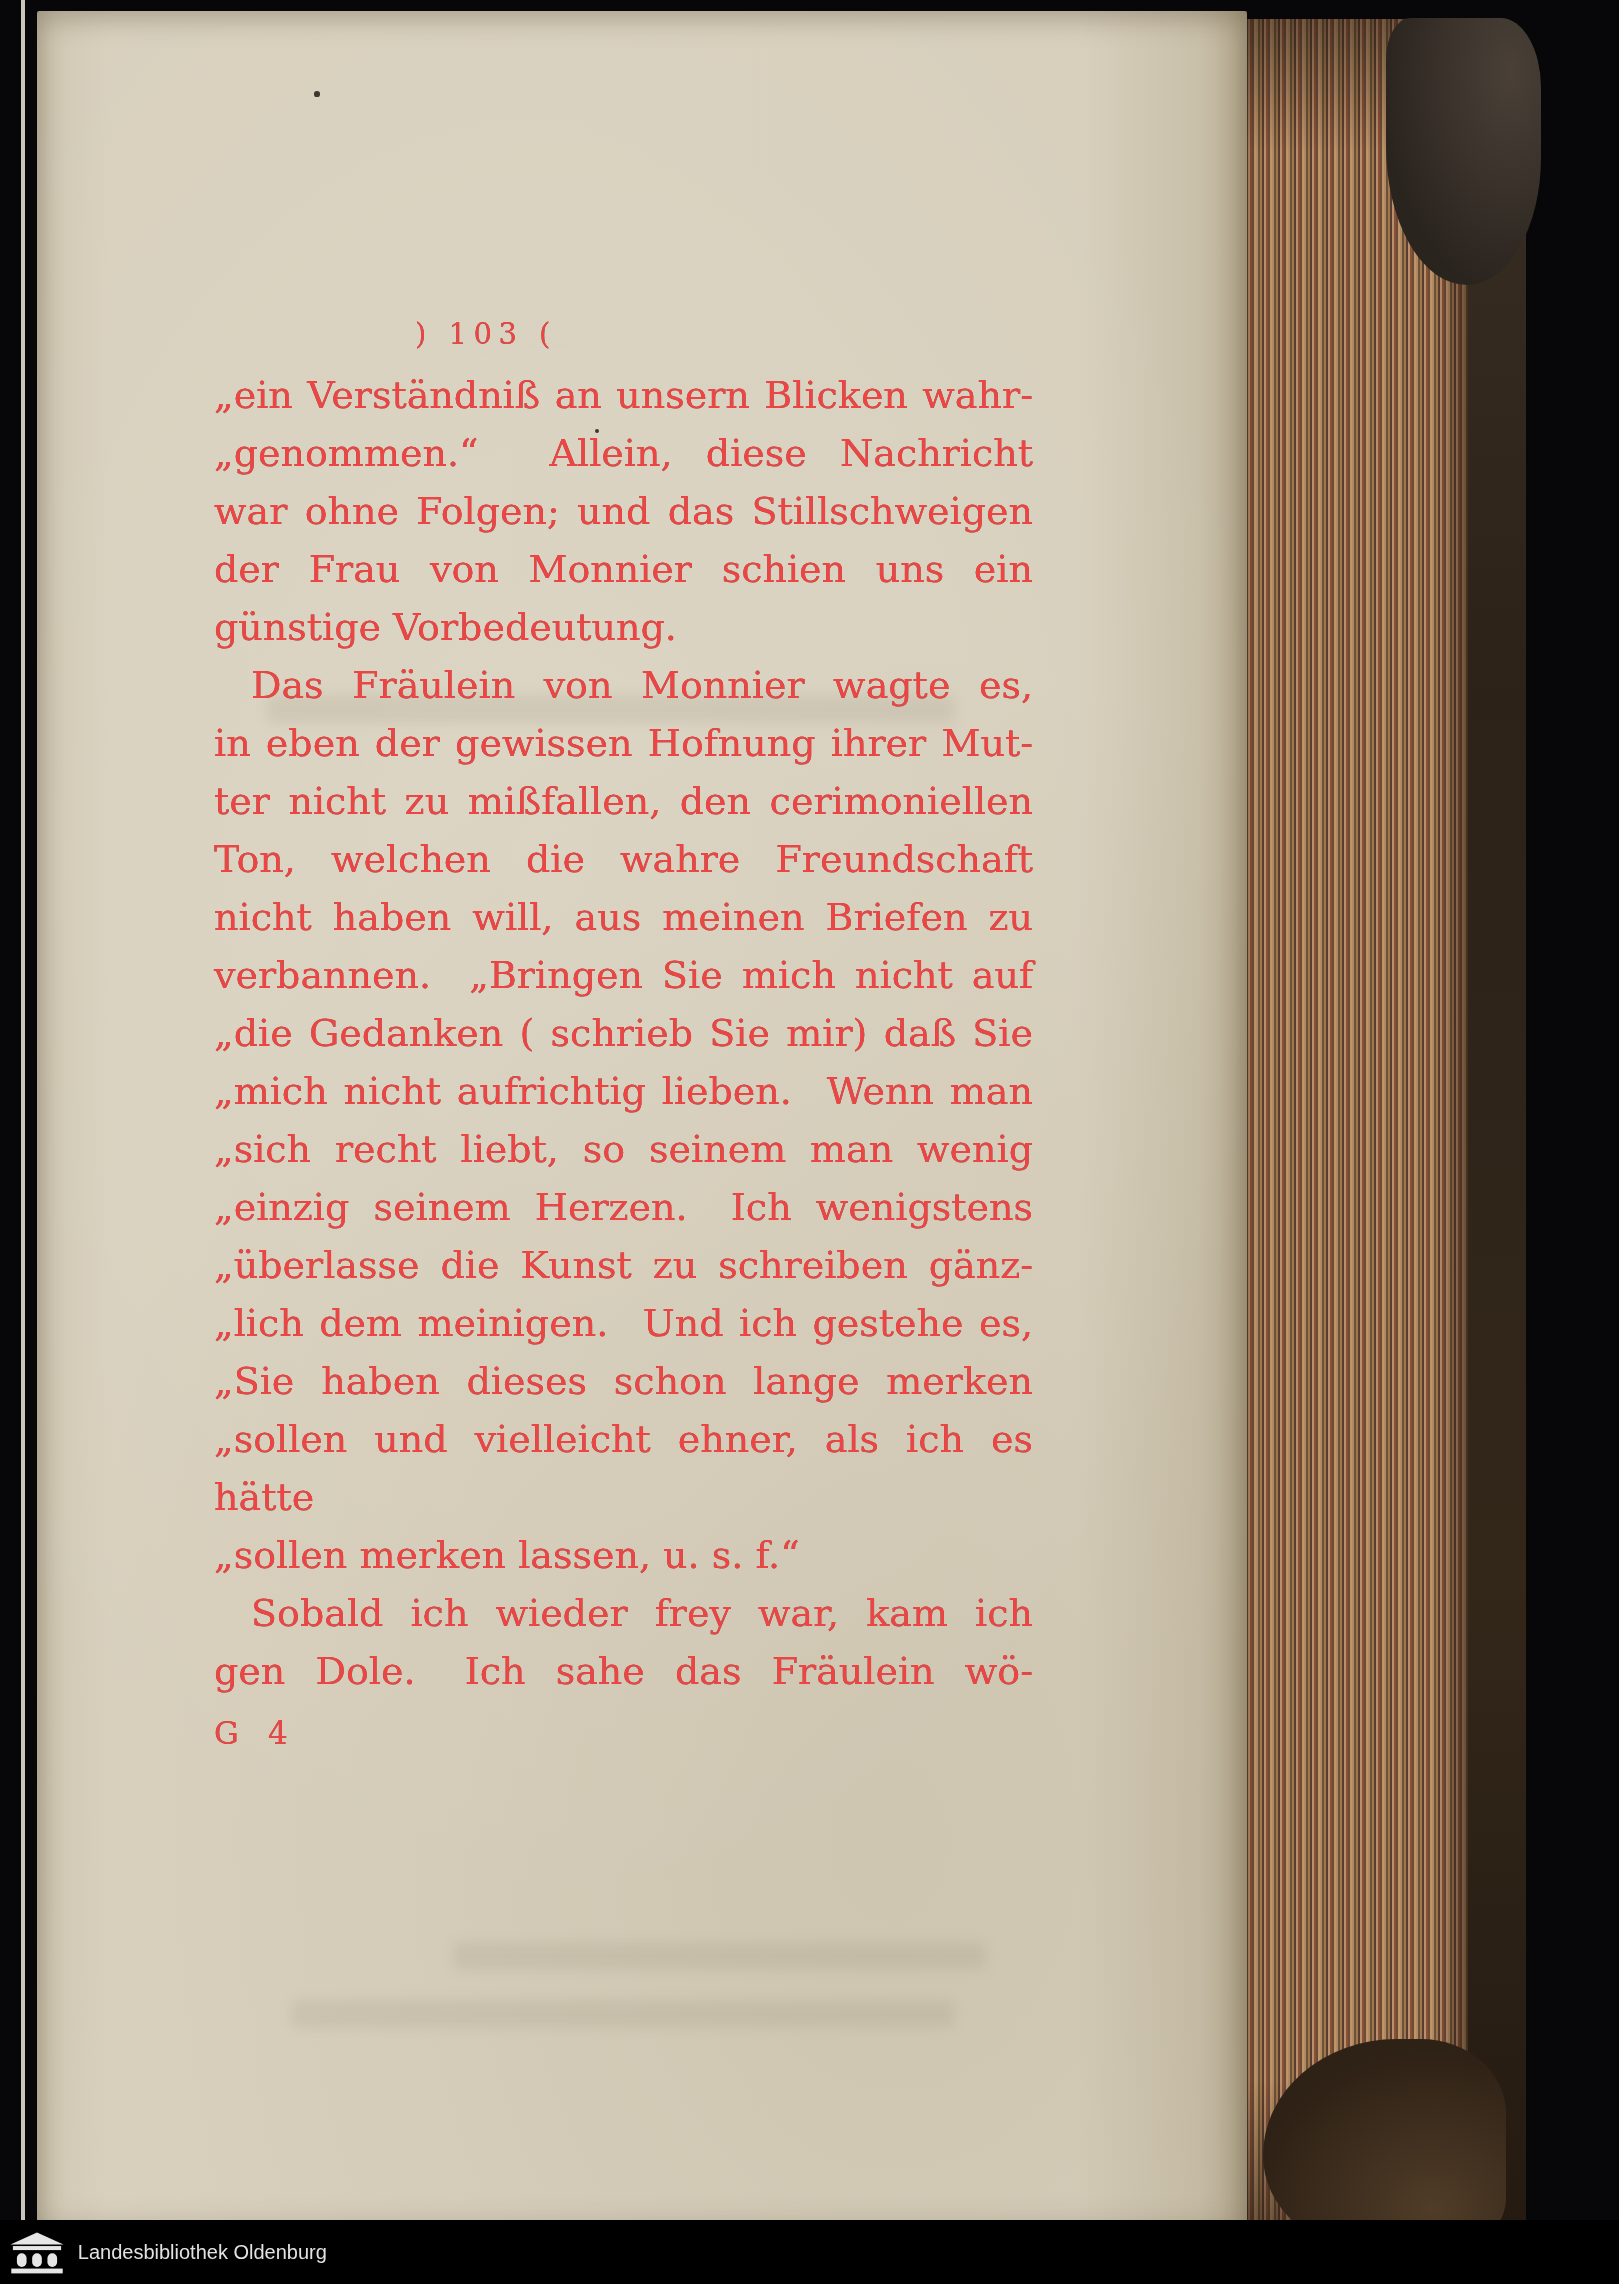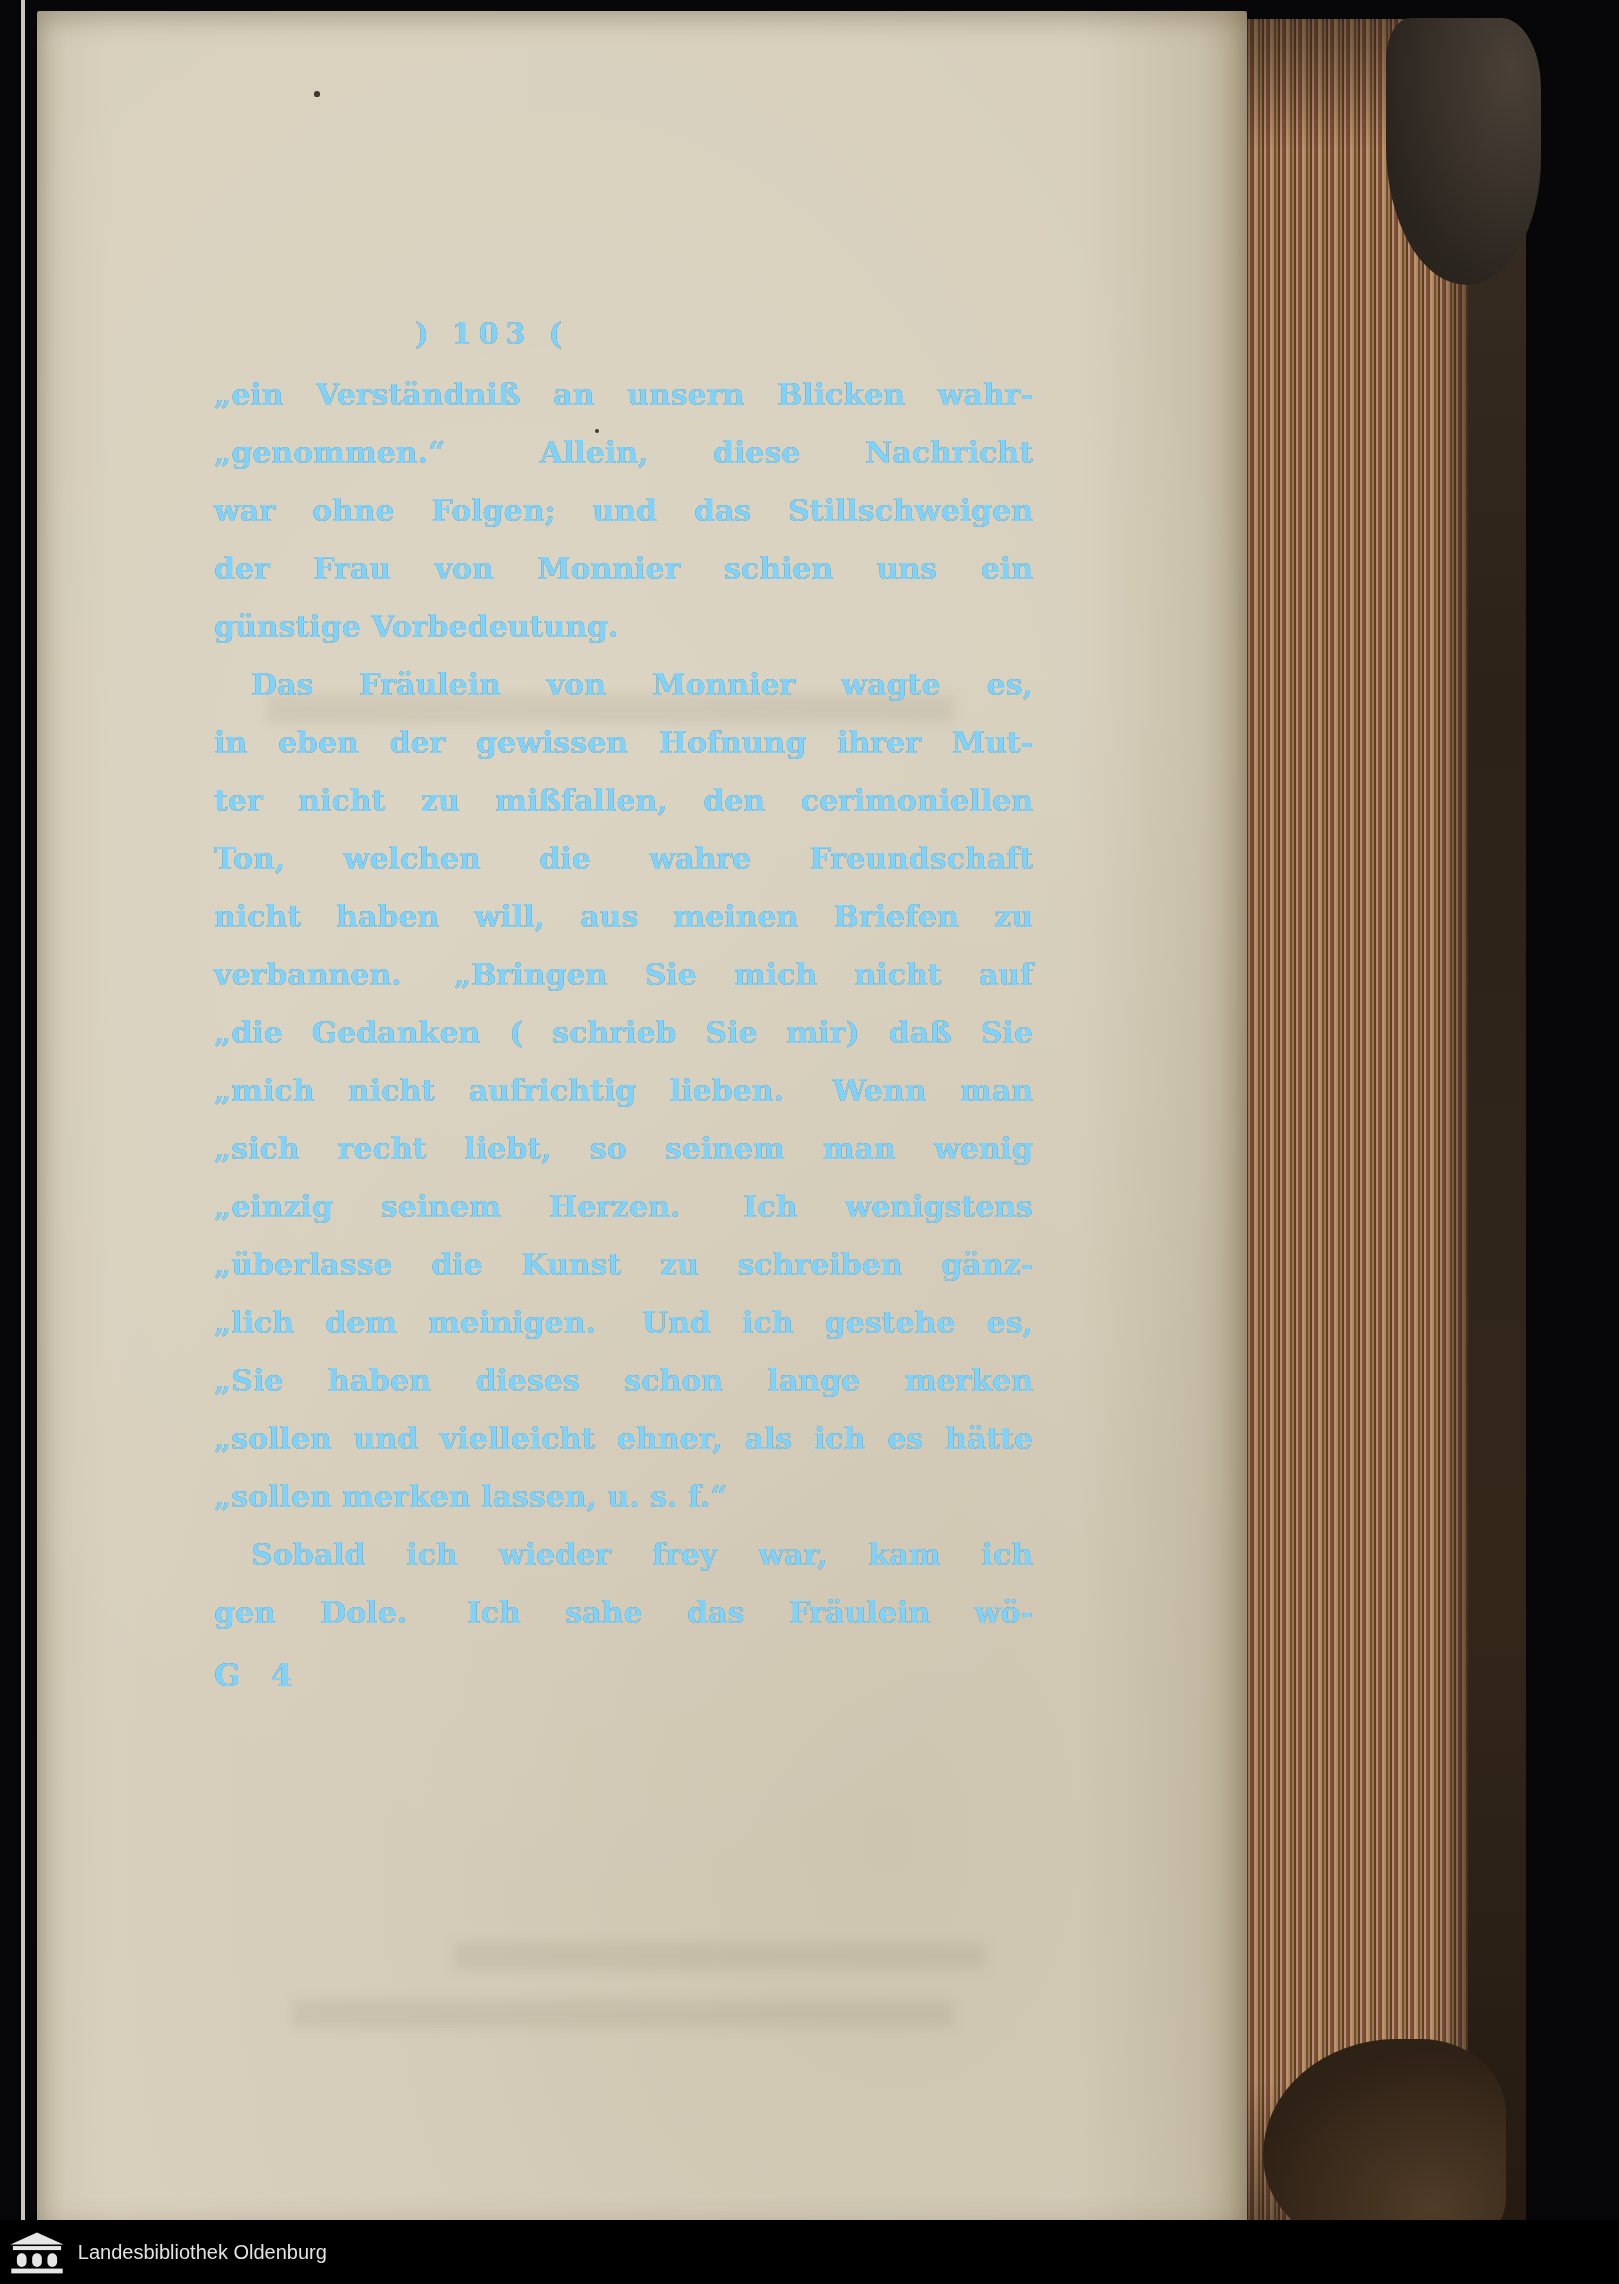--- a/index.html
+++ b/index.html
@@ -62,28 +62,28 @@
   .ghost2 { left:453px; top:1942px; width:534px; height:27.5px; }
   .ghost3 { left:291px; top:2000px; width:664px; height:27.5px; }
 
   .speck { position:absolute; background:#40382c; border-radius:50%; }
   .speck1 { left:314px; top:91px; width:5.7px; height:5.7px; }
   .speck2 { left:595px; top:429px; width:4px; height:4px; }
 
   
   .textblock {
     position:absolute; left:214px; top:317px; width:819px;
-    font-family:"DejaVu Serif", serif; font-weight:700;
-    color:#7dd3fc; text-shadow:0 0 0.5px rgba(41,34,26,.7);
+    font-family:"DejaVu Serif", serif; font-weight:400;
+    color:#ef4444; text-shadow:0 0 0.5px rgba(41,34,26,.7);
   }
   .pagenum {
     font-size:29px; letter-spacing:6.5px; height:49px; padding-left:201px;
   }
   .line {
-    font-size:30px; line-height:58px;
+    font-size:38px; line-height:58px;
     text-align:justify; text-align-last:justify;
   }
   .line.short { text-align-last:left; }
   .line.indent { text-indent:37px; }
   .signature {
     margin-top:14.6px; font-size:31px; 
     padding-right:77px; letter-spacing:9.7px;
   }
 
   

